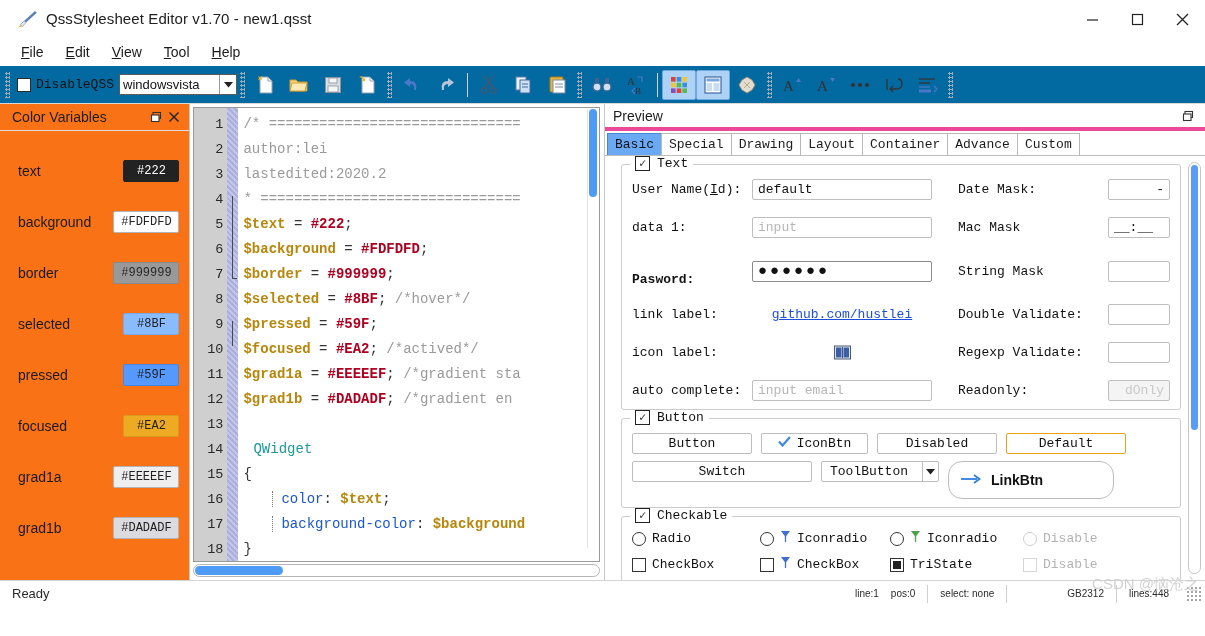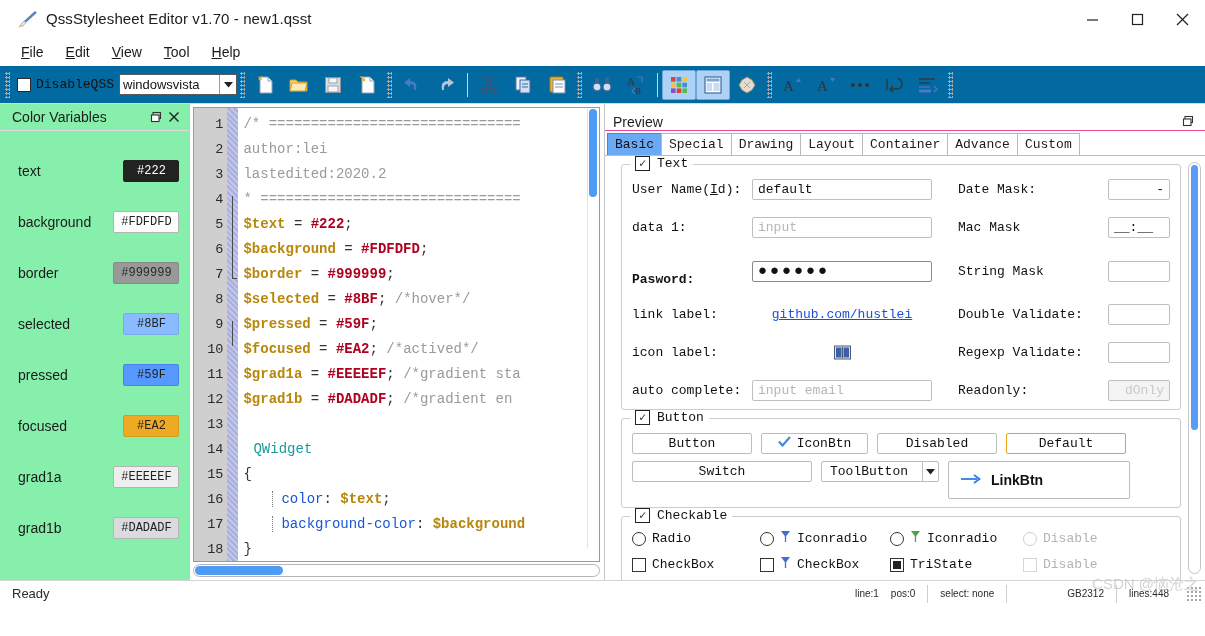--- a/index.html
+++ b/index.html
@@ -92,21 +92,21 @@
 
   
   #main {
     display:flex; height:476px; width:100%;
     background:#fff;
   }
 
   
   #left-dock {
     width:200px; border-right:1px solid #c6c6c6;
-    display:flex; flex-direction:column; background:#86efac;
+    display:flex; flex-direction:column; background:#f97316;
   }
   #left-dock-title {
     height:27px; display:flex; align-items:center;
     border-bottom:1px solid #dcdcdc;
     padding:0 6px 0 12px; font-size:14px; color:#1d1d1d;
   }
   #left-dock-title .t { flex:1; }
   .dock-btn {
     width:18px; height:18px; display:flex; align-items:center; justify-content:center;
     cursor:default; color:#333;
@@ -195,22 +195,22 @@
     background:#fff; margin-top:2px; position:relative;
   }
   #hscroll .thumb {
     position:absolute; left:1px; top:1px; width:88px; height:9px;
     background:#4d9bf5; border-radius:5px;
   }
 
   
   #preview-dock { flex:1; display:flex; flex-direction:column; background:#fff; }
   #preview-title {
-    height:27px; display:flex; align-items:flex-end;
-    border-bottom:1px solid #ec4899; padding:0 8px 0 8px;
+    height:27px; display:flex; align-items:center;
+    border-bottom:4px solid #ec4899; padding:0 8px 0 8px;
     font-size:14px; color:#1d1d1d;
   }
   #preview-title .t { flex:1; }
   #tabbar {
     display:flex; align-items:flex-end; height:25px;
     padding-left:2px; border-bottom:1px solid #bdbdbd;
     font-family:"Liberation Mono", monospace; font-size:13px;
   }
   .tab {
     height:22px; padding:0 7px; display:flex; align-items:center;
@@ -763,21 +763,21 @@
         <div class="btn-row" style="margin-top:7px;align-items:stretch;">
           <div class="pbtn" style="width:180px;">Switch</div>
           <div class="pbtn toolbtn" style="width:118px;">
             <span class="tool-label">ToolButton</span>
             <span class="tool-arrow">
               <svg width="9" height="6" viewBox="0 0 9 6">
                   <path d="M0 0 L9 0 L4.5 5.5 Z" fill="#222"></path>
                 </svg>
             </span>
           </div>
-          <div class="pbtn linkbtn" style="width:182px;">
+          <div class="pbtn linkbtn" style="width:166px;border-radius:14px;">
             <span>
               <svg width="20" height="12" viewBox="0 0 20 12">
                 <line x1="0" y1="6" x2="16" y2="6" stroke="#2f7fe0" stroke-width="1.8"></line>
                 <path d="M13 2 L18.5 6 L13 10" fill="none" stroke="#2f7fe0" stroke-width="1.8"></path>
               </svg>
             </span>
             <span>LinkBtn</span>
           </div>
         </div>
       </div>

